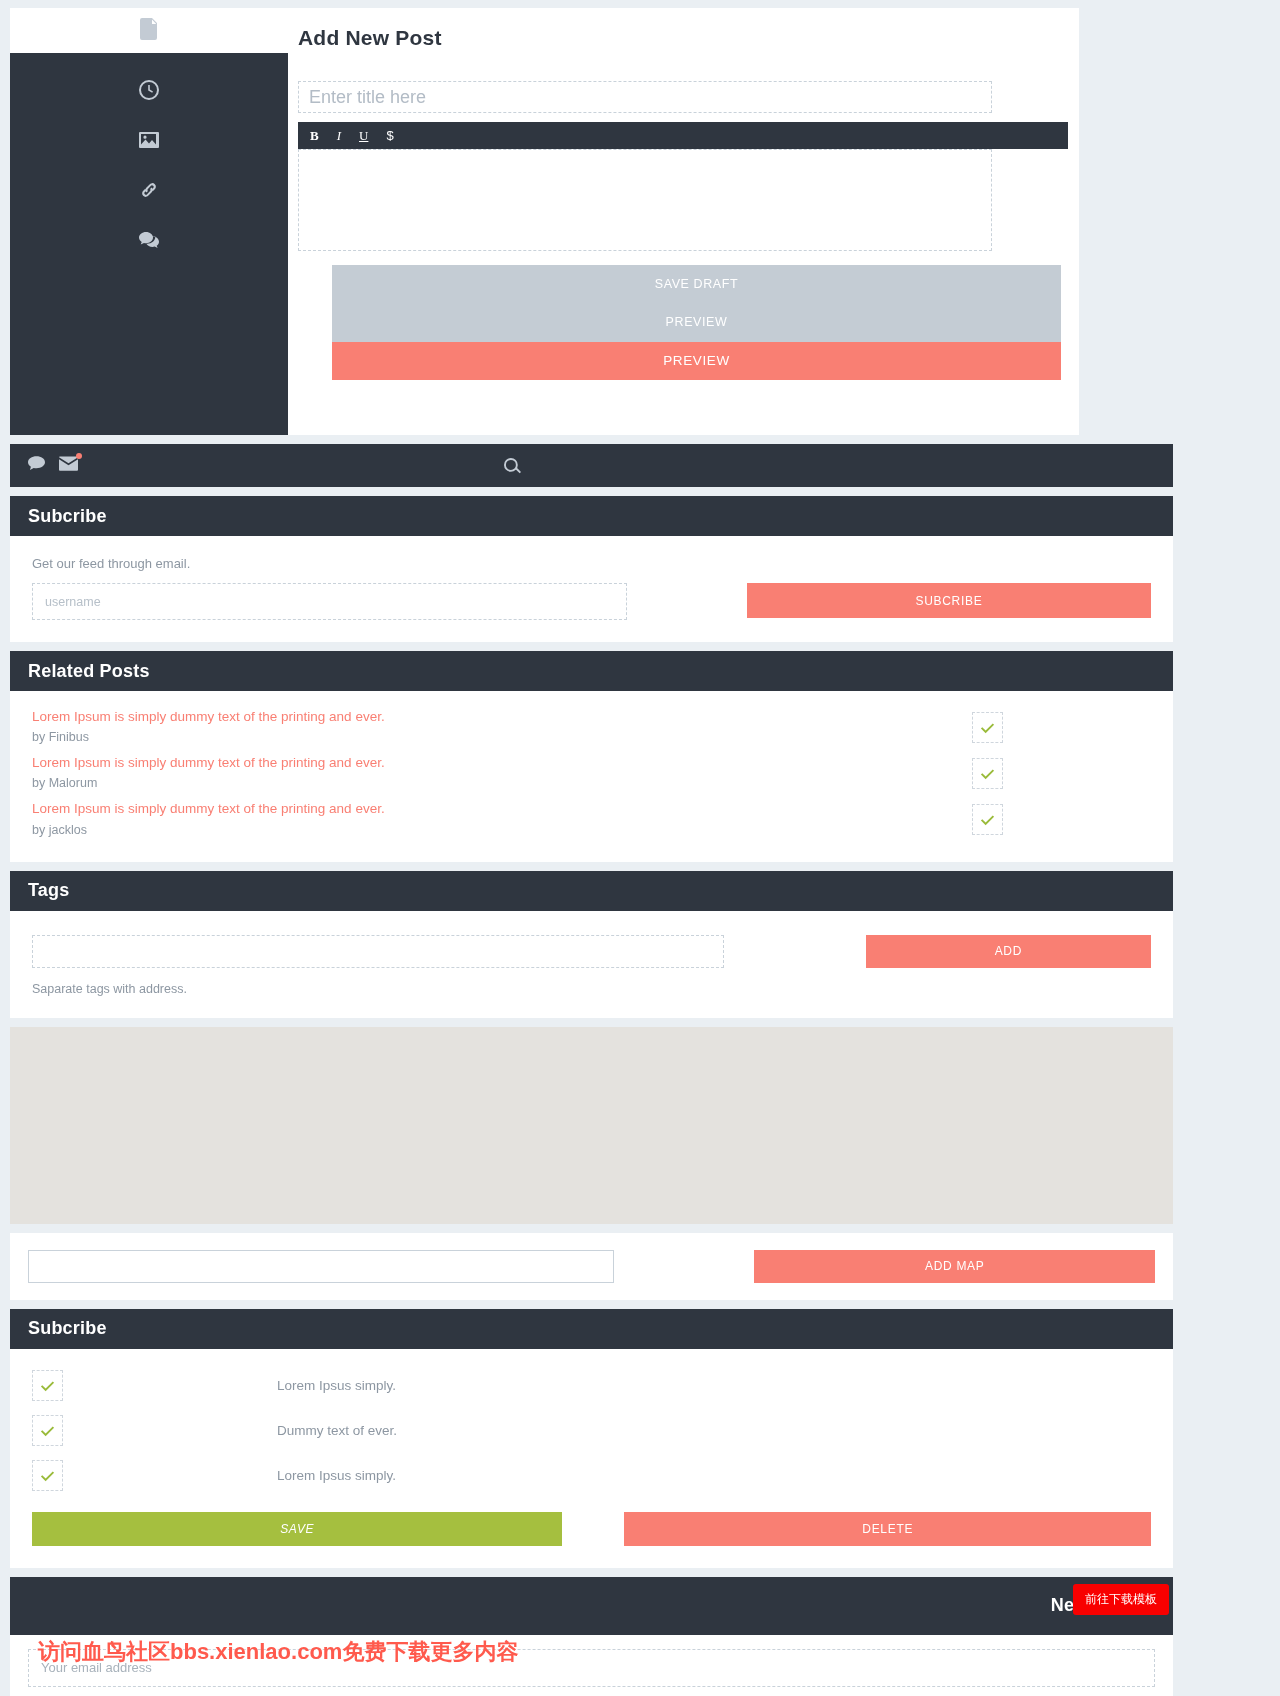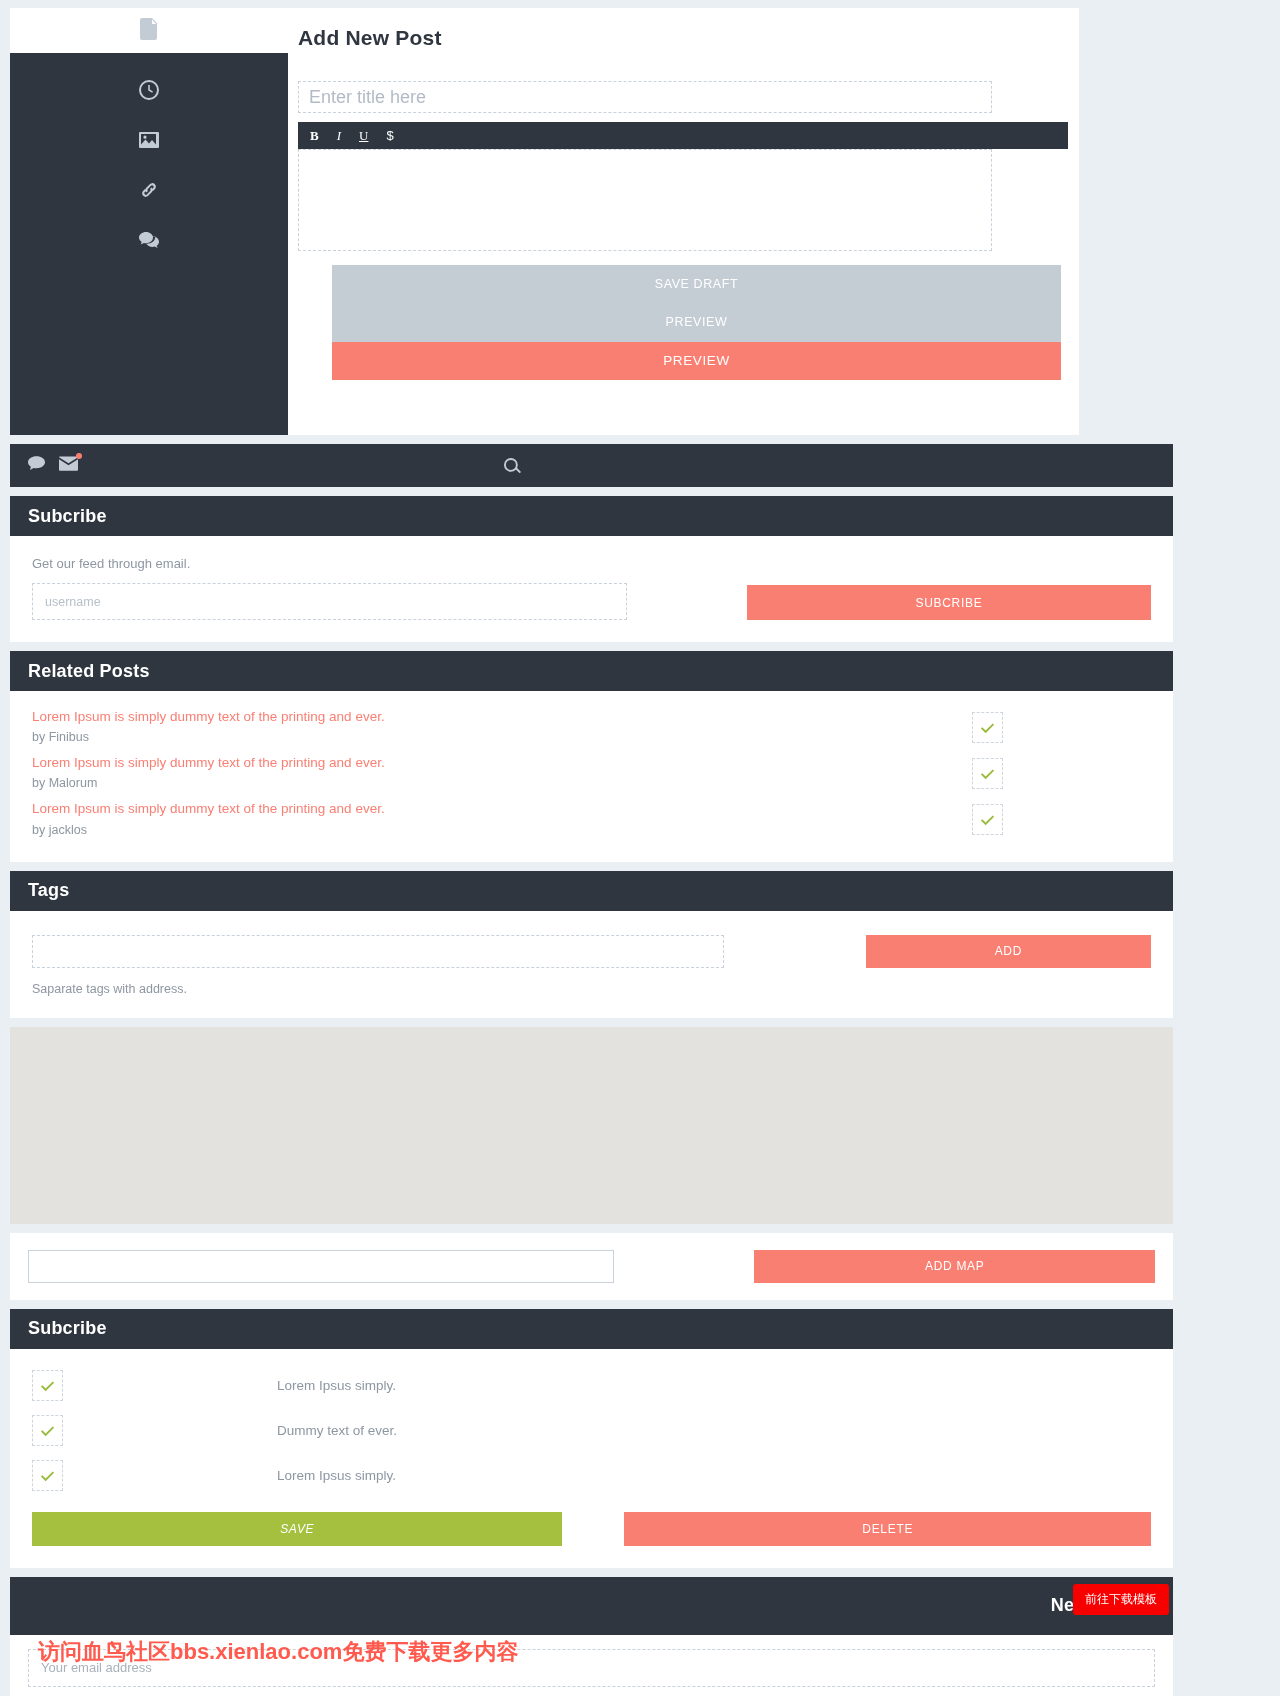--- a/index.html
+++ b/index.html
@@ -174,21 +174,21 @@
   .util-search svg { fill: #c3cbd4; }
 
   
   .sub-hint {
     font-size: 13px;
     color: #8d97a2;
     padding: 16px 0 0 18px;
   }
   .sub-row {
     display: flex;
-    align-items: flex-end;
+    align-items: flex-start;
     padding: 12px 18px 18px 18px;
     gap: 16px;
   }
   .sub-input {
     width: 620px;
     height: 37px;
     border: 1px dashed #c9d2da;
     padding: 0 12px;
     font-size: 12.5px;
     color: #9aa5b1;

